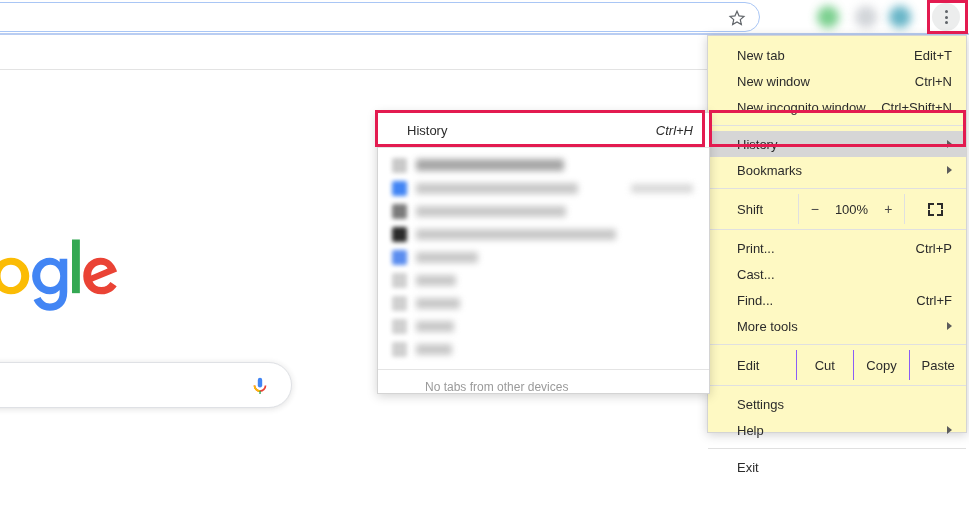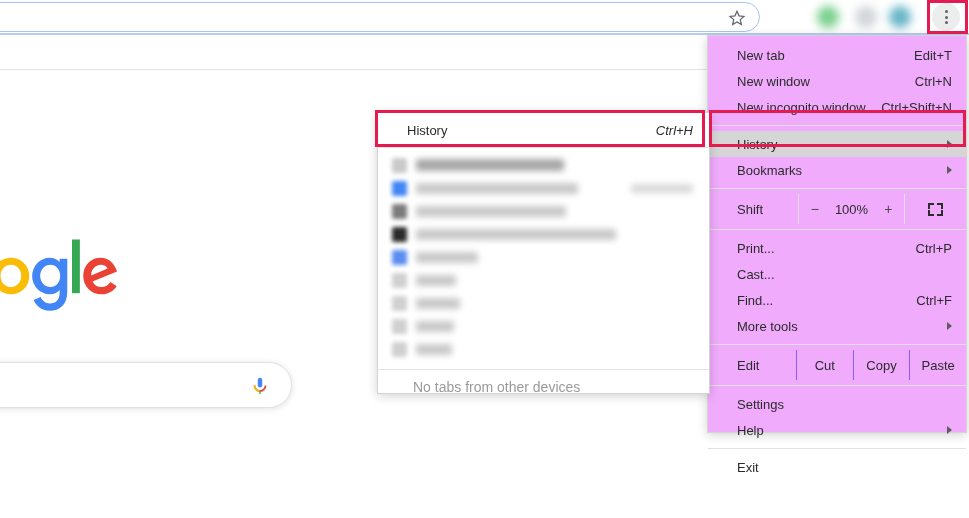--- a/index.html
+++ b/index.html
@@ -73,21 +73,21 @@
     border: 1px solid #dfe1e5;
     border-radius: 24px;
     box-shadow: 0 1px 6px rgba(32,33,36,.14);
   }
   .g-mic { position: absolute; right: 20px; top: 12px; width: 22px; height: 22px; }
 
   
   .main-menu {
     position: absolute; left: 707px; top: 35px;
     width: 260px; height: 398px;
-    background: #f0abfc;
+    background: #fef9c3;
     border: 1px solid #d4d4d4;
     box-shadow: 0 2px 10px rgba(0,0,0,.18);
     font-size: 13px;
     color: #2b2b2b;
   }
   .mi {
     position: relative;
     height: 26px;
     display: flex; align-items: center;
     padding: 0 14px 0 29px;
@@ -166,21 +166,21 @@
   }
   .hist-item .txt2 {
     height: 9px; border-radius: 2px; margin-left: auto;
     background: #cfcfcf; filter: blur(3px); opacity: .8;
   }
   .hist-title-row { height: 24px; }
   .hist-title-row .txt { height: 12px; background: #8e8e8e; }
   .hist-foot-sep { height: 1px; background: #e4e4e4; margin-top: 4px; }
   .hist-foot {
     height: 34px; display: flex; align-items: center;
-    padding-left: 35px; color: #9a9a9a; font-size: 14px;
+    padding-left: 47px; color: #9a9a9a; font-size: 12px;
   }
 
   
   .hl {
     position: absolute; border: 3px solid #e31b50; pointer-events: none;
     background: transparent;
   }
   #hl-menu-btn { left: 927px; top: 0px;   width: 41px; height: 34px; }
   #hl-hist-sub { left: 375px; top: 110px; width: 330px; height: 37px; }
   #hl-hist-main{ left: 709px; top: 110px; width: 257px; height: 37px; }

